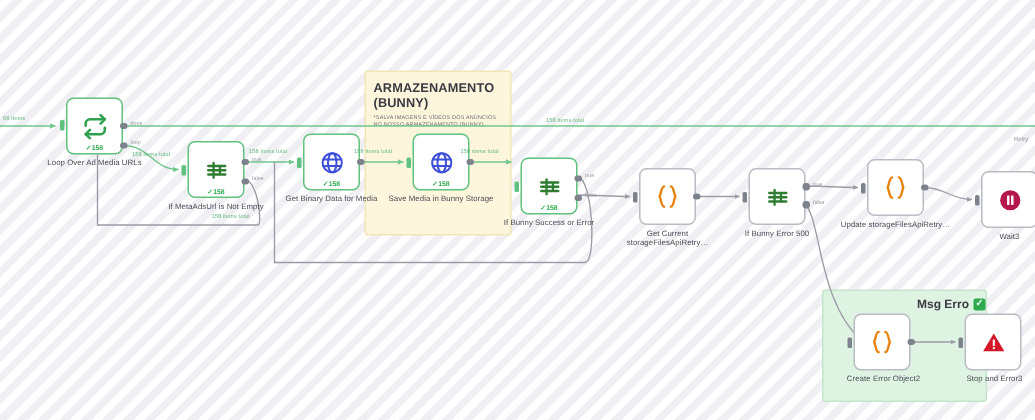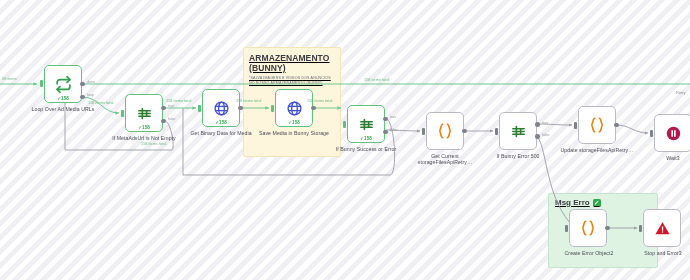--- a/index.html
+++ b/index.html
@@ -21,21 +21,20 @@
       #f0f0f4 10px
     );
     font-family: "Liberation Sans", sans-serif;
     -webkit-font-smoothing: antialiased;
   }
   
   .sticky {
     position: absolute;
     box-sizing: border-box;
     border-radius: 2px;
-    text-decoration: underline;
   }
   .sticky-bunny {
     left: 243px;
     top: 47px;
     width: 98px;
     height: 110px;
     background: #fdf6dd;
     border: 1px solid #f2e6b8;
   }
   .sticky-bunny .st-title {
@@ -62,20 +61,21 @@
     border: 1px solid #c4e5cb;
   }
   .sticky-msg .st-title {
     font-size: 8px;
     font-weight: 700;
     color: #3a3a42;
     padding: 4px 0 0 6px;
     display: flex;
     align-items: center;
     gap: 3px;
+    justify-content: flex-end;
   }
   .check-badge {
     display: inline-block;
     width: 8px;
     height: 8px;
     background: #2eaa4e;
     border-radius: 1.5px;
     color: #fff;
     font-size: 6.5px;
     line-height: 8px;

